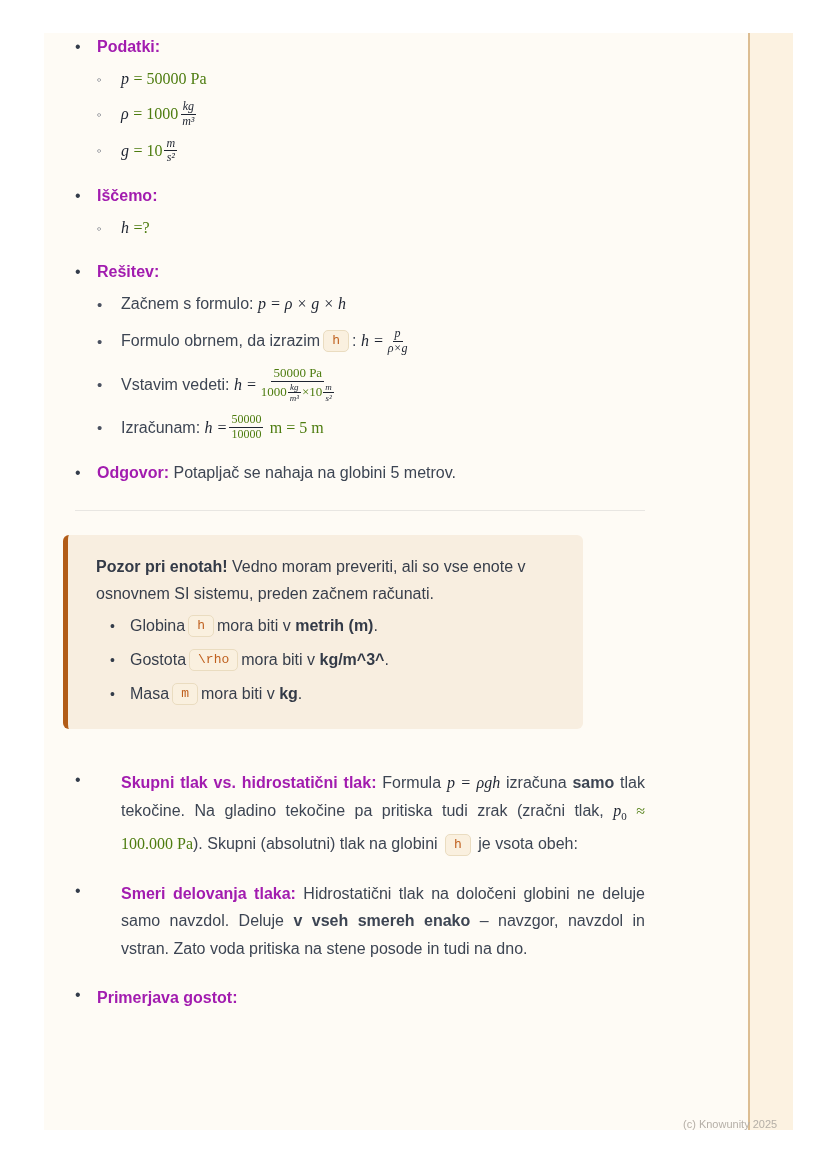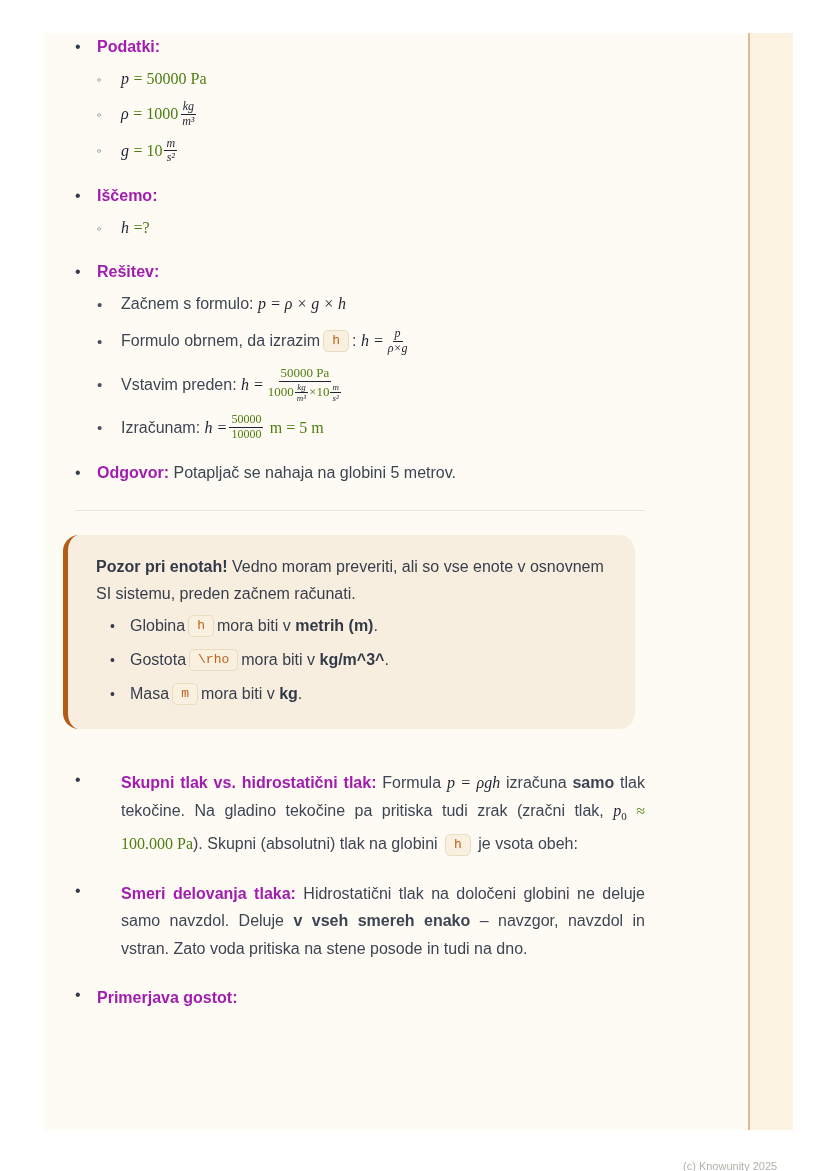--- a/index.html
+++ b/index.html
@@ -6,21 +6,21 @@
   html,body { background:#ffffff; }
   .page {
     position:relative; width:828px; height:1171px; background:#ffffff;
     overflow:hidden; font-family:"Liberation Sans","DejaVu Sans",sans-serif;
     color:#3d4553; font-size:16px;
   }
   
   .sheet { position:absolute; left:44px; top:33px; width:749px; height:1097px; background:#fefbf5; }
   .edge-strip { position:absolute; left:748px; top:33px; width:45px; height:1097px;
     background:#fcf2e1; border-left:2px solid #dcbd92; }
-  .watermark { position:absolute; left:683px; top:1160px; font-size:11px; color:#b5afa7; z-index:5; }
+  .watermark { position:absolute; left:683px; top:1118px; font-size:11px; color:#b5afa7; z-index:5; }
 
   .content { position:absolute; left:75px; top:36px; width:570px; z-index:2; }
 
   
   ul { list-style:none; }
   .row { display:flex; align-items:flex-start; }
   .blt { flex:none; width:22px; color:#333c4a; line-height:22px; font-size:16px; }
   .blt-sub { flex:none; width:24px; color:#4a5160; line-height:22px; font-size:13px; padding-top:1px; }
   .li-body { flex:1; line-height:22px; }
   b.lbl { color:#a21caf; font-weight:700; }
@@ -47,22 +47,22 @@
   .code-badge { display:inline-block; background:#faf0df; border:1px solid #eadcc0;
     border-radius:5px; padding:1px 8px 2px; margin:0 3px;
     font-family:"Liberation Mono","DejaVu Sans Mono",monospace; font-size:13px;
     color:#bf5f1d; line-height:17px; vertical-align:1px; }
 
   
   .divider { border:none; border-top:1px solid #e8e6e2; margin-top:26px; }
   .section-heading { margin-top:26px; font-size:23px; font-weight:700; color:#f5a42c; letter-spacing:.2px; }
 
   
-  .callout { margin-top:24px; margin-left:-12px; width:572px; background:#f8eee0;
-    border-left:5px solid #b25c17; border-radius:16px; padding:18px 28px 14px; color:#373e4b; }
+  .callout { margin-top:24px; margin-left:-12px; width:520px; background:#f8eee0;
+    border-left:5px solid #b25c17; border-radius:6px; padding:18px 28px 14px; color:#373e4b; }
   .callout p { line-height:27px; }
   .callout ul { margin-top:6px; margin-left:14px; }
   .callout ul li { display:flex; align-items:center; margin-bottom:9px; min-height:25px; }
   .callout .blt { width:20px; }
   .callout b { color:#333a47; }
 
   
   .notes { margin-top:40px; }
   .notes > li { margin-bottom:22px; }
   .notes .li-body { line-height:27.5px; }
@@ -136,21 +136,21 @@
             <span class="blt-sub" style="font-size:15px;">•</span>
             <span>Formulo obrnem, da izrazim</span>
             <span class="code-badge">h</span>
             <span>:</span>&nbsp;<span class="mit">h =</span><span class="frac">
                 <span class="num mit">p</span>
                 <span class="den mit">ρ×g</span>
               </span>
           </li>
           <li>
             <span class="blt-sub" style="font-size:15px;">•</span>
-            <span>Vstavim preden:</span>&nbsp;<span class="mit">h =</span><span class="frac big">
+            <span>Vstavim vedeti:</span>&nbsp;<span class="mit">h =</span><span class="frac big">
                 <span class="num mup">50000 Pa</span>
                 <span class="den">
                   <span class="mup">1000</span>
                   <span class="frac">
                     <span class="num mit">kg</span>
                     <span class="den mit">m³</span>
                   </span>
                   <span class="mup">×10</span>
                   <span class="frac">
                     <span class="num mit">m</span>

